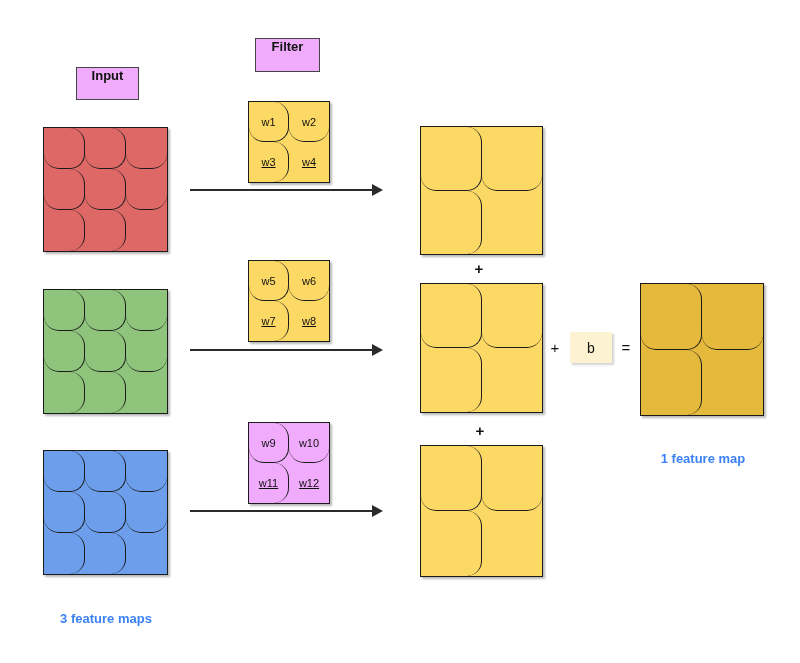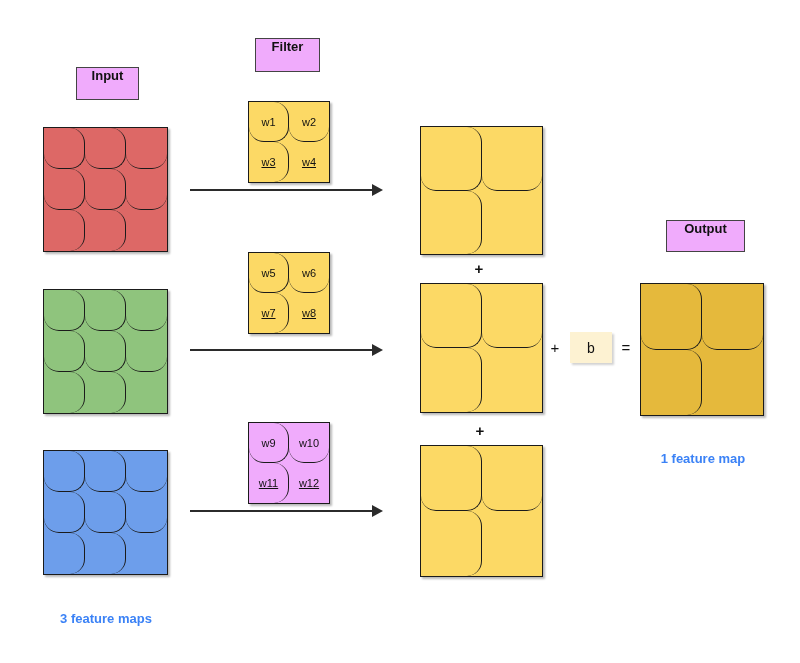--- a/index.html
+++ b/index.html
@@ -95,23 +95,20 @@
 <body>
 
 <div class="canvas">
 
   <div class="label-box abs" style="left:76px; top:67px; width:61px; height:31px;">
     <span>Input</span>
   </div>
   <div class="label-box abs" style="left:255px; top:38px; width:63px; height:32px;">
     <span>Filter</span>
   </div>
-  <div class="label-box abs" style="left:666px; top:220px; width:77px; height:30px;">
-    <span>Output</span>
-  </div>
 
   <div class="grid grid3 abs" style="left: 43px; top: 127px; width: 125px; height: 125px; background: rgb(221, 104, 102);">
     <div class="cell"></div>
       <div class="cell"></div>
       <div class="cell"></div>
     <div class="cell"></div>
       <div class="cell"></div>
       <div class="cell"></div>
     <div class="cell"></div>
       <div class="cell"></div>
@@ -139,21 +136,21 @@
       <div class="cell"></div>
       <div class="cell"></div>
   </div>
 
   <div class="grid grid2 abs" style="left: 248px; top: 101px; width: 82px; height: 82px; background: rgb(252, 217, 101);">
     <div class="cell">w1</div>
     <div class="cell">w2</div>
     <div class="cell">w3</div>
     <div class="cell">w4</div>
   </div>
-  <div class="grid grid2 abs" style="left: 248px; top: 252px; width: 82px; height: 82px; background: rgb(252, 217, 101);">
+  <div class="grid grid2 abs" style="left: 248px; top: 260px; width: 82px; height: 82px; background: rgb(252, 217, 101);">
     <div class="cell">w5</div>
     <div class="cell">w6</div>
     <div class="cell">w7</div>
     <div class="cell">w8</div>
   </div>
   <div class="grid grid2 abs" style="left: 248px; top: 422px; width: 82px; height: 82px; background: #f0abfc;">
     <div class="cell">w9</div>
     <div class="cell">w10</div>
     <div class="cell">w11</div>
     <div class="cell">w12</div>

